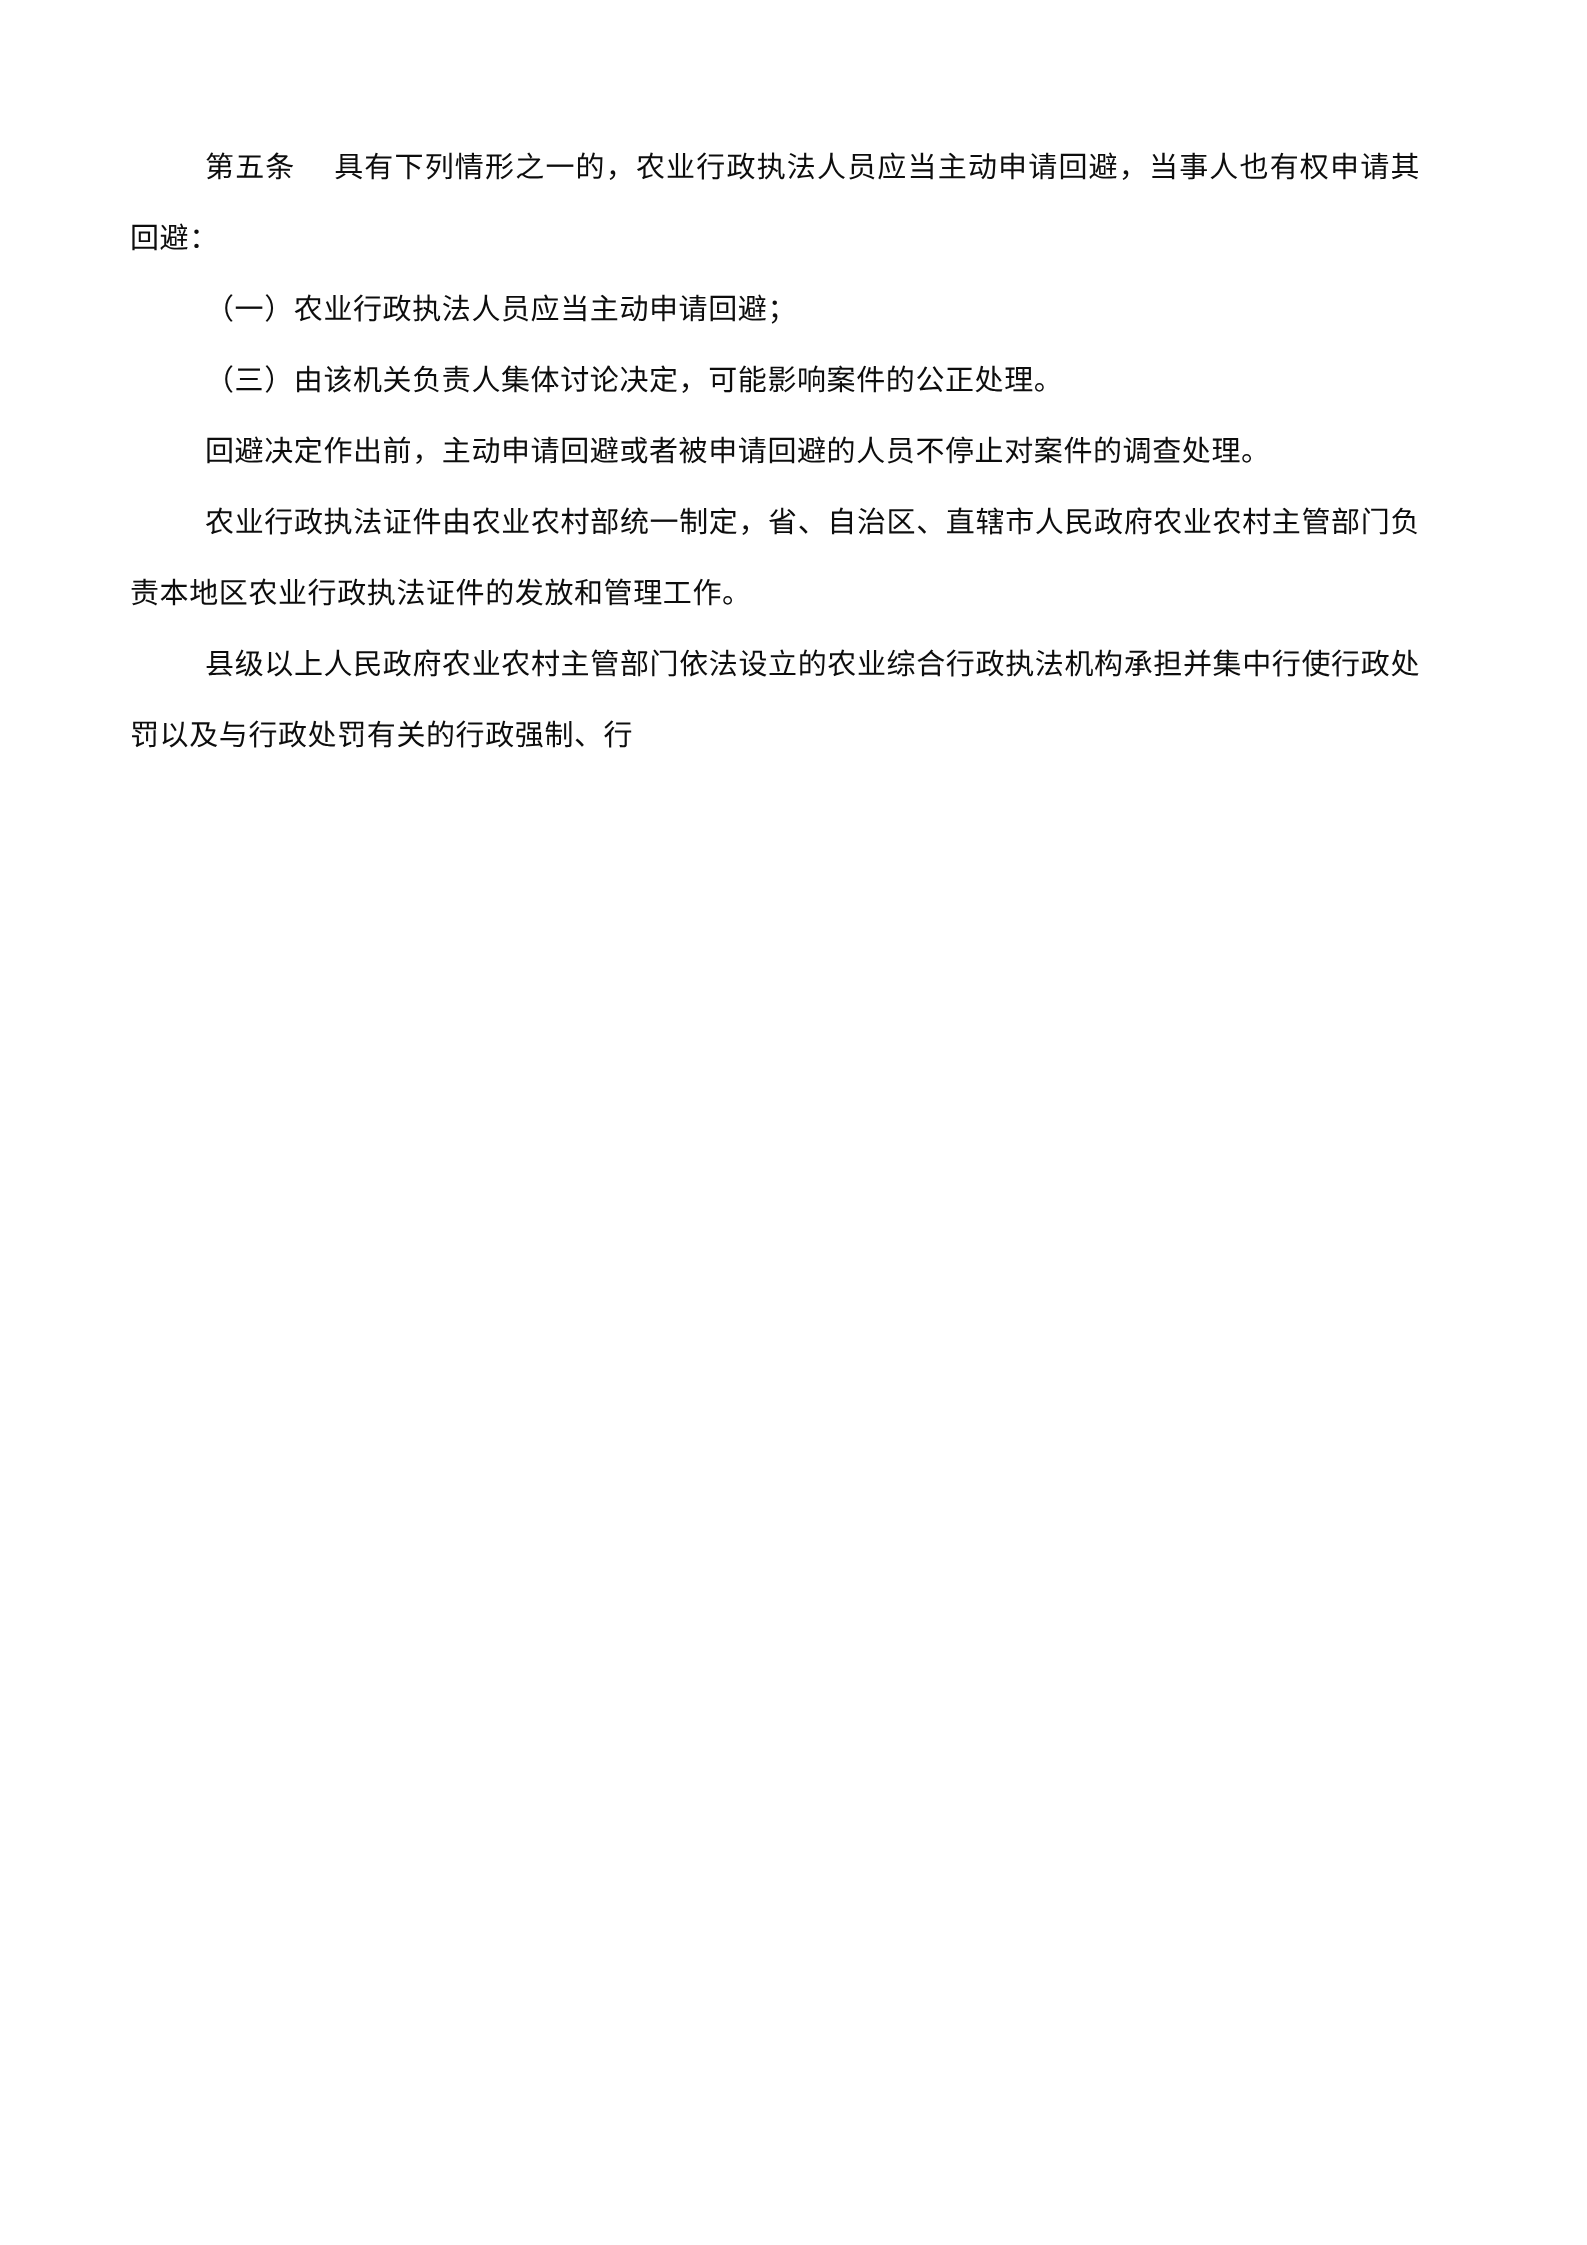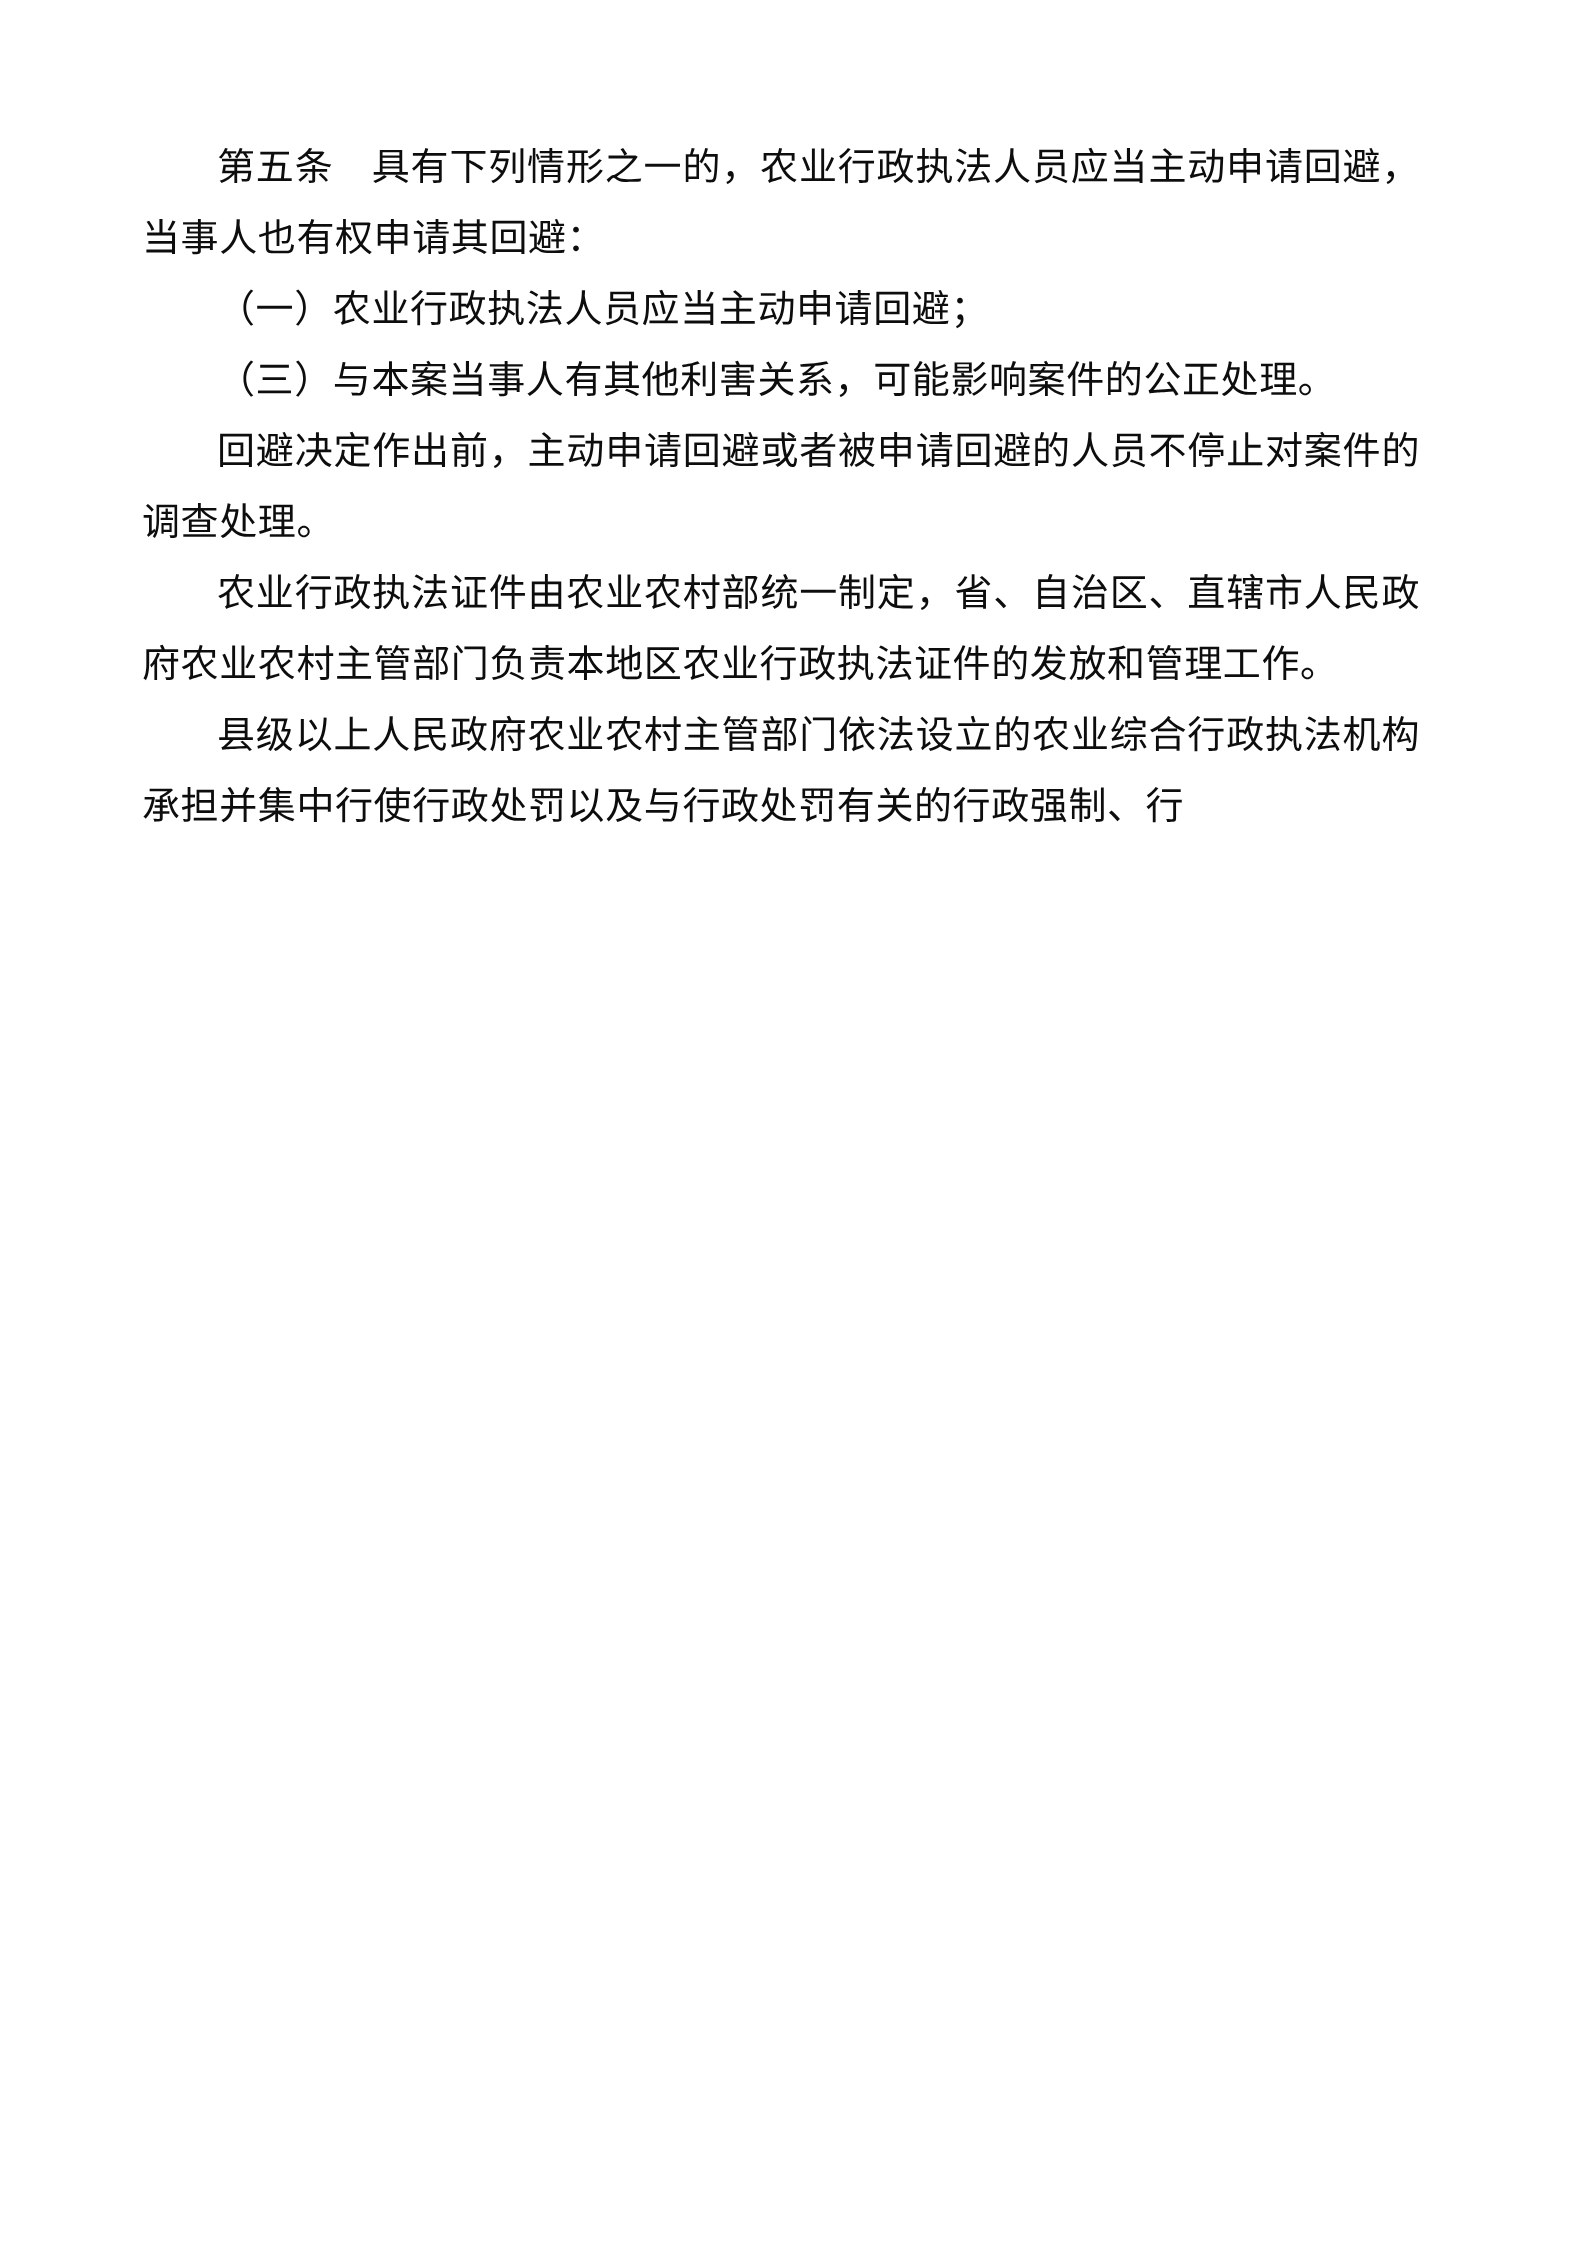--- a/index.html
+++ b/index.html
@@ -17,22 +17,22 @@
     font-family: "DejaVu Serif", "Liberation Serif", serif;
     color: #0d0d0d;
   }
   .content {
     position: absolute;
     left: 130px;
     top: 132px;
     width: 1290px;
   }
   p.para {
-    margin: 0 0 0 12px;
-    font-size: 38px;
+    margin: 0 0 0 0;
+    font-size: 29px;
     line-height: 71px;
     text-align: justify;
     text-justify: inter-ideograph;
     text-indent: 75px;
     letter-spacing: 0.6px;
     color: #0d0d0d;
     font-weight: 400;
   }
   
   .lbl {
@@ -47,21 +47,21 @@
 <body>
 
 <div class="page">
   <div class="content">
 
     <p class="para"><span class="lbl">第五条</span><span class="gap"></span><span>具有下列情形之一的，农业行政执法人员应当主动申请回避，当事人也有权申请其回避：</span></p>
 
     <p class="para"><span>（一）农业行政执法人员应当主动申请回避；</span></p>
 
 
-    <p class="para"><span>（三）与本案当事人有其他利害关系，可能影响案件的公正处理。</span></p>
+    <p class="para"><span>（三）由该机关负责人集体讨论决定，可能影响案件的公正处理。</span></p>
 
 
     <p class="para"><span>回避决定作出前，主动申请回避或者被申请回避的人员不停止对案件的调查处理。</span></p>
 
 
     <p class="para"><span>农业行政执法证件由农业农村部统一制定，省、自治区、直辖市人民政府农业农村主管部门负责本地区农业行政执法证件的发放和管理工作。</span></p>
 
 
 
     <p class="para"><span>县级以上人民政府农业农村主管部门依法设立的农业综合行政执法机构承担并集中行使行政处罚以及与行政处罚有关的行政强制、行</span></p>

